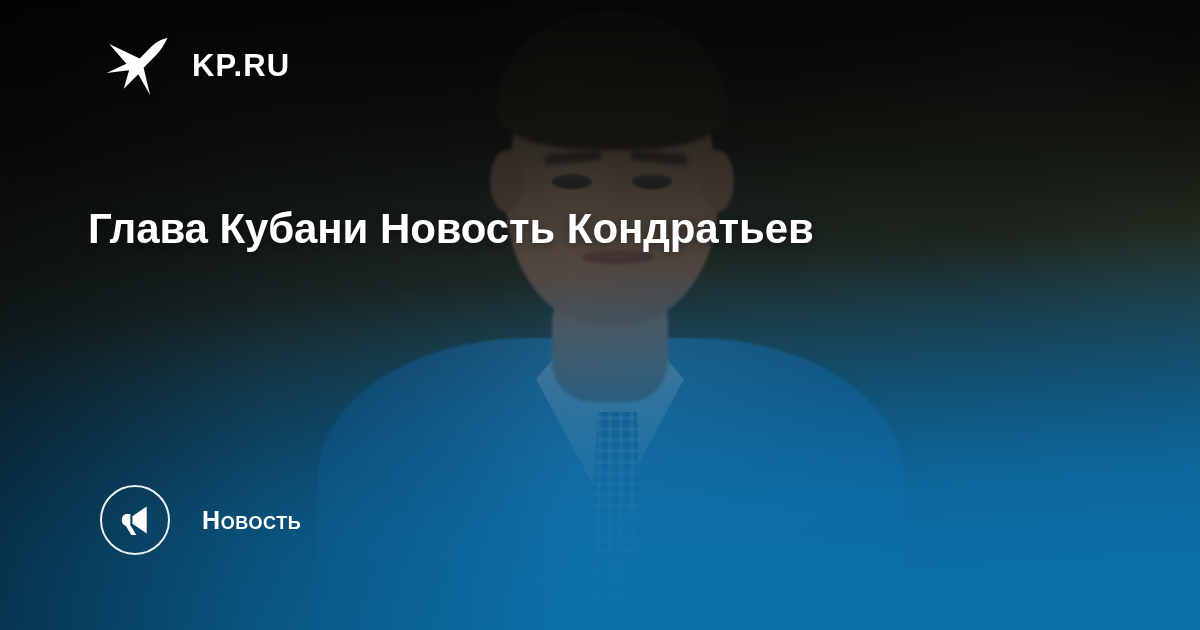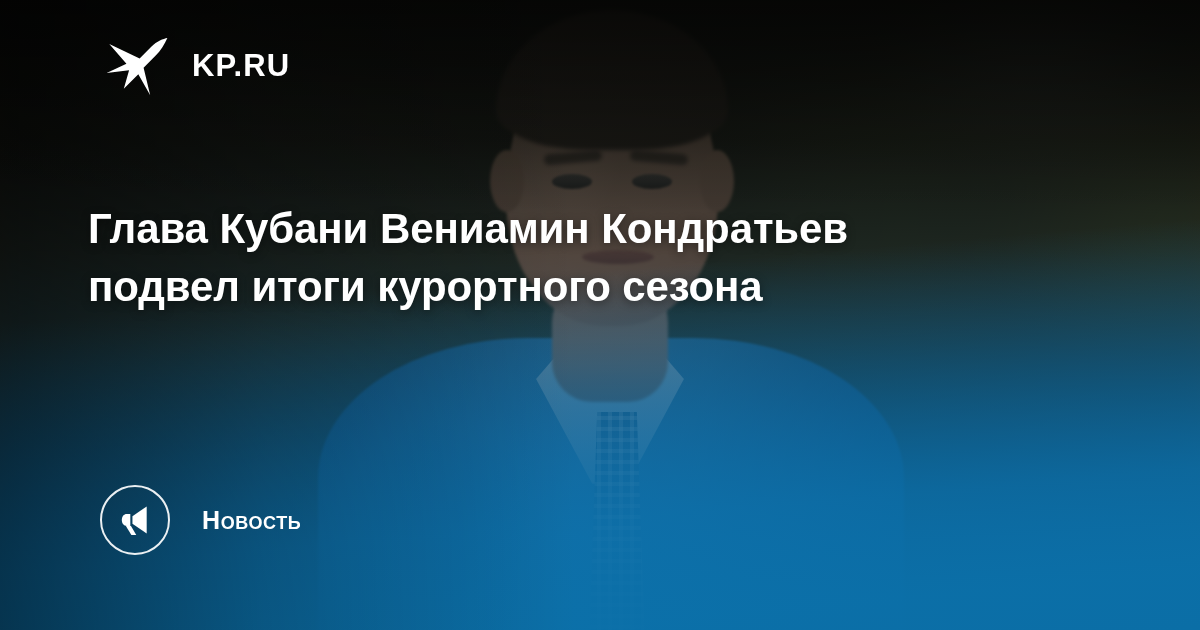--- a/index.html
+++ b/index.html
@@ -209,22 +209,21 @@
   <div class="content">
 
     <div class="brand">
       <svg class="brand-mark" viewBox="0 0 100 100" aria-hidden="true">
         <path fill="#ffffff" d="M8 18 L54 40 L72 22 C80 14 90 10 96 9 C92 18 86 28 78 36 L60 54 L70 96 L52 64 L30 86 L38 58 L4 62 L34 48 Z"></path>
       </svg>
       <span class="brand-name">KP.RU</span>
     </div>
 
     <h1 class="headline">
-      <span class="headline-line">Глава Кубани Вениамин Кондратьев</span>
-      <span class="headline-line">подвел итоги курортного сезона</span>
+      <span class="headline-line">Глава Кубани Новость Кондратьев</span>
     </h1>
 
     <div class="badge">
       <span class="badge-circle">
         <svg viewBox="0 0 32 32" aria-hidden="true">
           <path fill="#ffffff" d="M27 3.2 L27 28.8 L13.6 19.6 L13.6 12.4 Z"></path>
           <path fill="#ffffff" d="M11.6 10.4 L11.6 21.6 L8.2 21.6 C5.6 21.6 3.6 19.4 3.6 16 C3.6 12.6 5.6 10.4 8.2 10.4 Z"></path>
           <path fill="#ffffff" d="M7.4 21.6 L12.2 21.6 L17.2 30.2 L12.6 30.2 Z"></path>
         </svg>
       </span>

